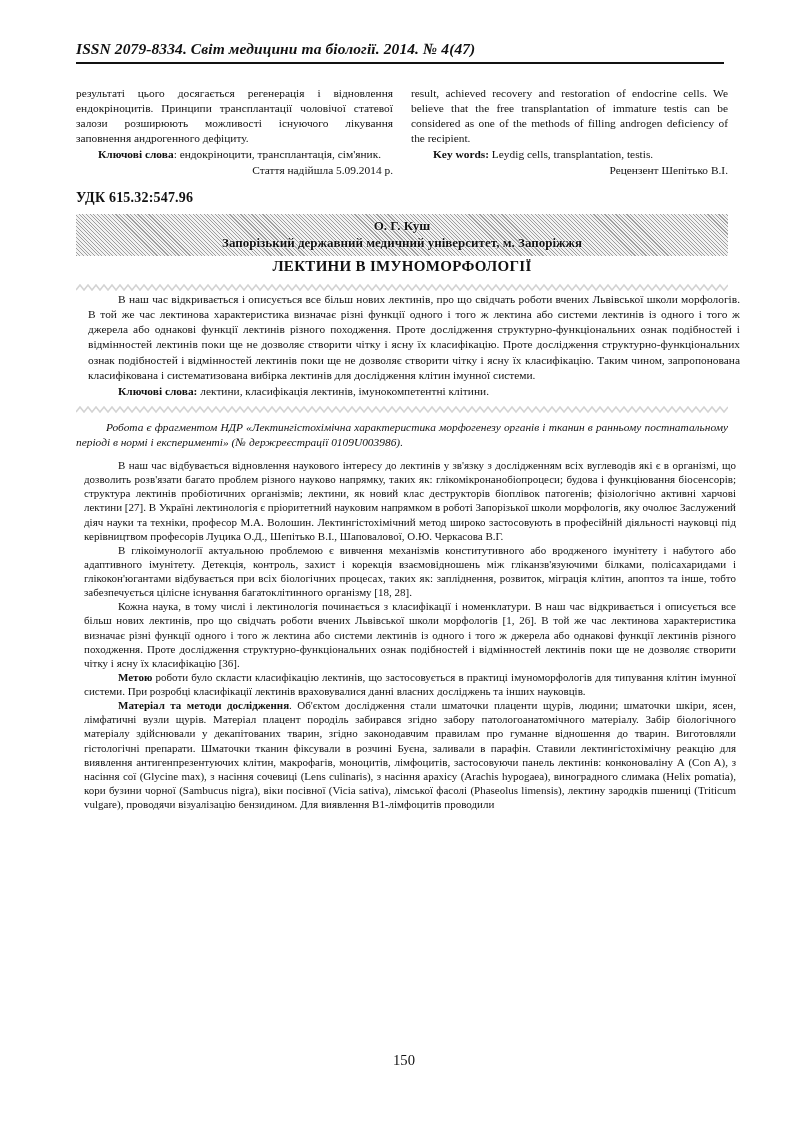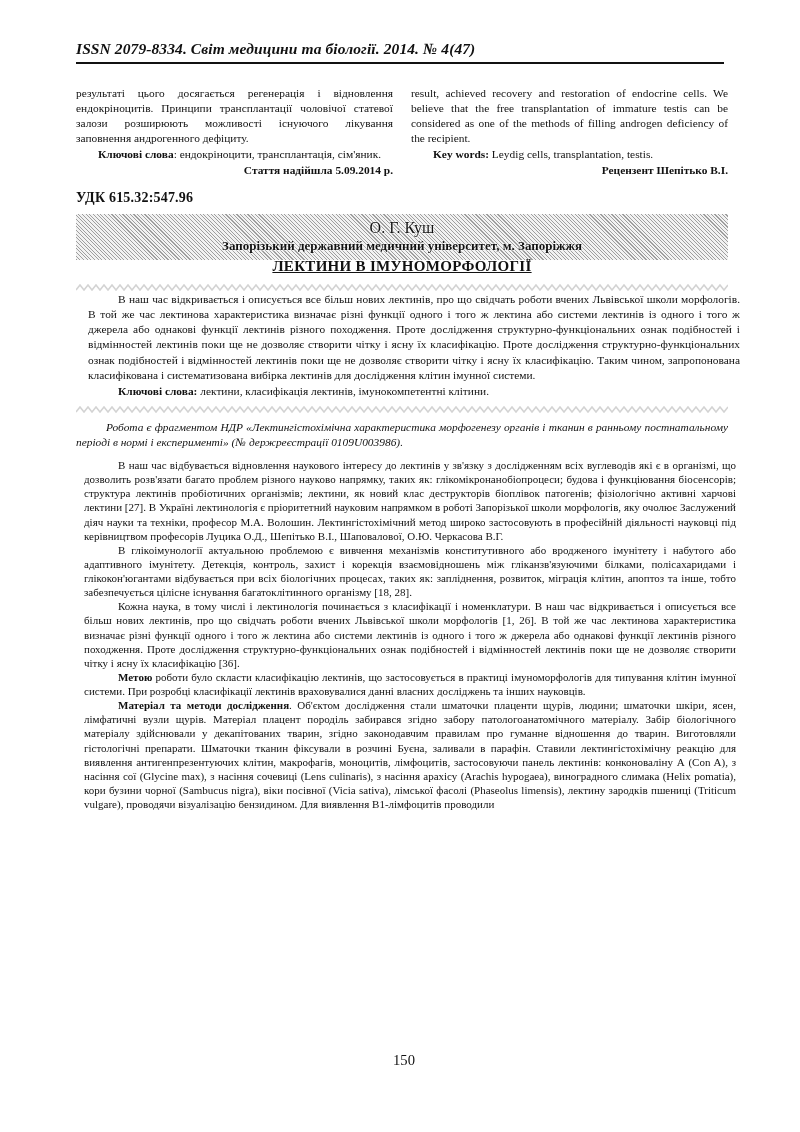--- a/index.html
+++ b/index.html
@@ -65,21 +65,20 @@
     text-justify: inter-word;
   }
   .top-cols .col .kw {
     margin-top: 1px;
     text-indent: 22px;
   }
   .top-cols .col .kw b { font-weight: bold; }
   .top-cols .col .right-line {
     text-align: right;
     margin-top: 1px;
-    font-weight: bold;
   }
 
   
   .udc {
     position: absolute;
     left: 76px;
     top: 190px;
     font-size: 14px;
     font-weight: bold;
     letter-spacing: 0.2px;
@@ -96,43 +95,42 @@
     background-color: #f2f2f2;
     background-image: repeating-linear-gradient(
         45deg,
         rgba(90,90,90,0.55) 0px,
         rgba(90,90,90,0.55) 0.8px,
         rgba(255,255,255,0) 0.8px,
         rgba(255,255,255,0) 2.6px
     );
   }
   .author-band .au-name {
-    font-size: 16px;
-    font-weight: normal;
+    font-size: 13px;
+    font-weight: bold;
     line-height: 1.28;
     text-shadow: 0 0 2px #ffffff, 0 0 2px #ffffff, 0 0 1px #ffffff;
   }
   .author-band .au-affil {
     font-size: 13px;
     font-weight: bold;
     line-height: 1.28;
     text-shadow: 0 0 2px #ffffff, 0 0 2px #ffffff, 0 0 1px #ffffff;
   }
 
   
   .article-title {
     position: absolute;
     left: 76px;
     top: 258px;
     width: 652px;
     text-align: center;
     font-size: 15px;
     font-weight: bold;
     letter-spacing: 0.3px;
-    text-decoration: underline;
   }
 
   
   .zigzag {
     position: absolute;
     left: 76px;
     width: 652px;
     height: 7px;
     opacity: 0.62;
   }

